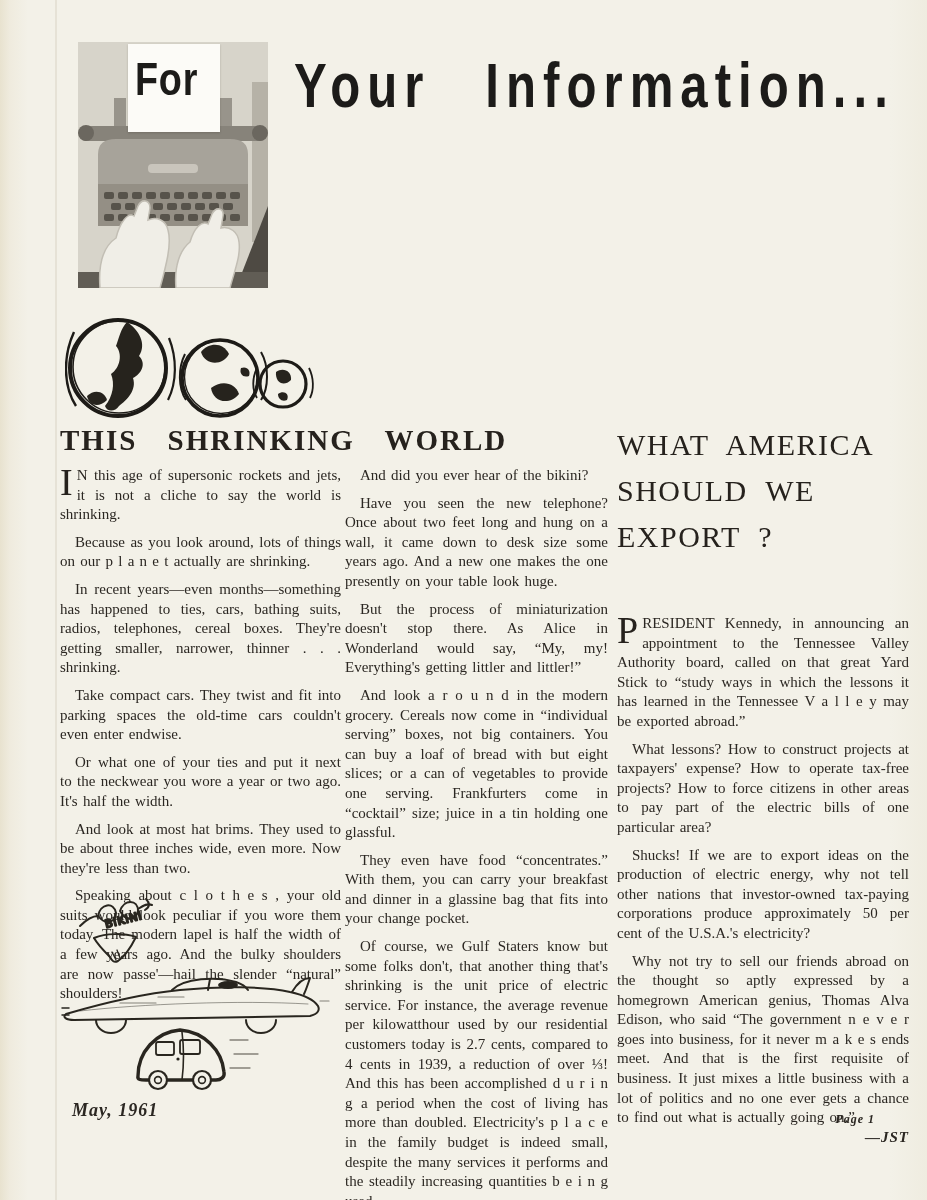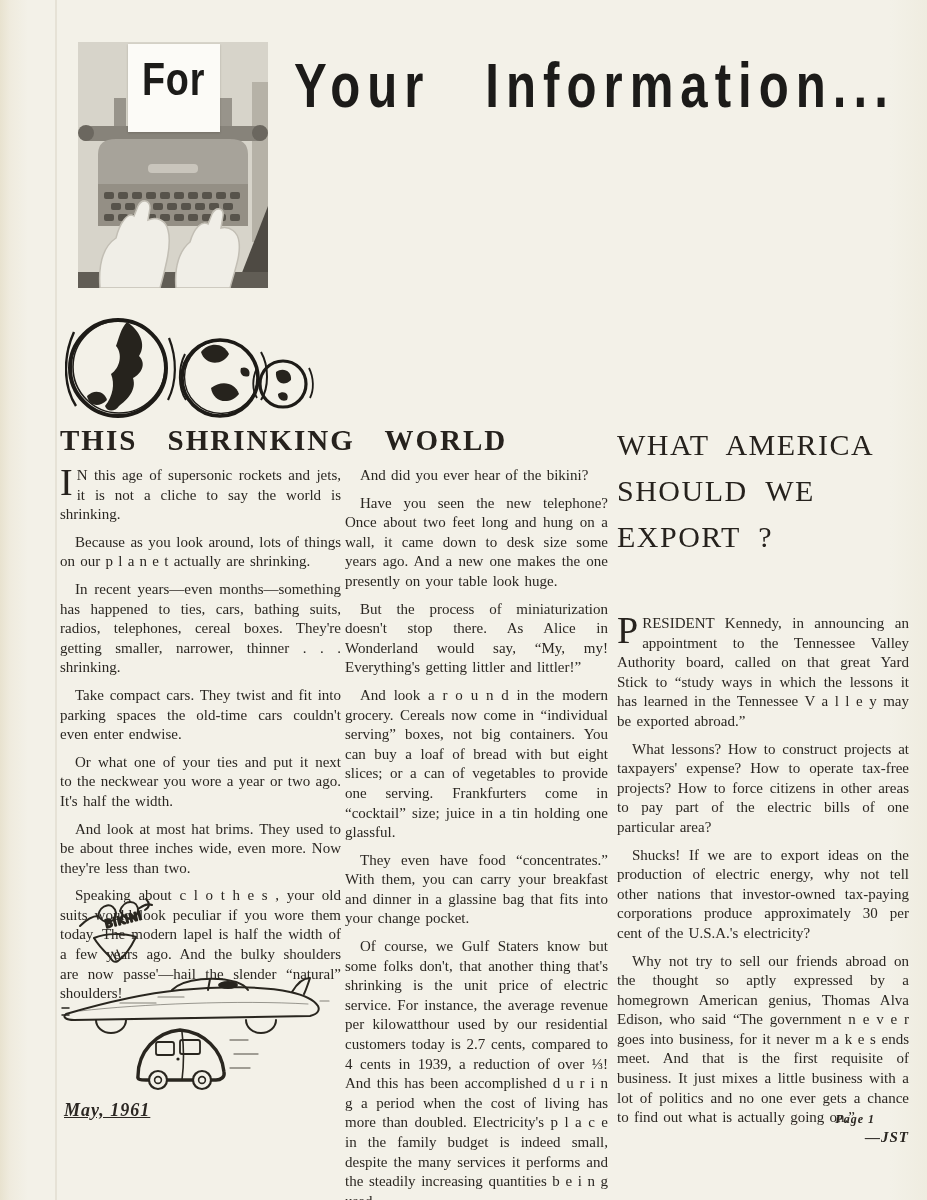--- a/index.html
+++ b/index.html
@@ -15,21 +15,20 @@
   }
   
   .photo {
     position:absolute; left:78px; top:42px; width:190px; height:246px;
     background:#d7d4ca;
   }
   .photo svg { position:absolute; left:0; top:0; }
   .paper {
     position:absolute; left:50px; top:2px; width:92px; height:88px;
     background:#fcfbf7; box-shadow:0 1px 2px rgba(60,55,45,.25);
-    text-align:center;
   }
   .paper-word {
     display:inline-block; margin-top:8px;
     font-family:"Liberation Sans", sans-serif; font-weight:bold;
     font-size:46px; color:#1c1b19; letter-spacing:1px;
     transform:scaleX(.82); transform-origin:center top;
   }
   .masthead-title {
     position:absolute; left:294px; top:54px; white-space:nowrap;
     font-family:"Liberation Sans", sans-serif; font-weight:bold;
@@ -59,22 +58,22 @@
     float:left; font-size:38px; line-height:30px; padding:1px 4px 0 0; color:#26221d;
   }
   .byline { float:right; font-style:italic; font-weight:bold; letter-spacing:1px; }
   
   .globes  { position:absolute; left:65px; top:310px; }
   .sketches{ position:absolute; left:58px; top:892px; }
   .sk { stroke:#29261f; fill:none; stroke-linecap:round; stroke-linejoin:round; }
   .bikini-label { font-family:"DejaVu Sans", sans-serif; font-size:11px; fill:#29261f; letter-spacing:1px; }
   
   .footer-date {
-    position:absolute; left:64px; top:1100px;
-    font-size:18px; font-weight:bold; font-style:italic; letter-spacing:1px; color:#2b2722;text-decoration:underline;
+    position:absolute; left:72px; top:1100px;
+    font-size:18px; font-weight:bold; font-style:italic; letter-spacing:1px; color:#2b2722;
   }
   .page-number {
     position:absolute; right:52px; top:1112px;
     font-size:12px; font-weight:bold; font-style:italic; letter-spacing:1px; color:#2b2722;
   }
 </style>
 </head>
 <body>
 
 <div class="page">
@@ -187,21 +186,21 @@
 
   <div class="col3-head">
     <div>WHAT AMERICA</div>
     <div>SHOULD WE</div>
     <div>EXPORT ?</div>
   </div>
 
   <div class="bodycol col3">
     <p class="drop">PRESIDENT Kennedy, in announcing an appointment to the Tennessee Valley Authority board, called on that great Yard Stick to “study ways in which the lessons it has learned in the Tennessee V a l l e y may be exported abroad.”</p>
     <p>What lessons? How to construct projects at taxpayers' expense? How to operate tax-free projects? How to force citizens in other areas to pay part of the electric bills of one particular area?</p>
-    <p>Shucks! If we are to export ideas on the production of electric energy, why not tell other nations that investor-owned tax-paying corporations produce approximately 30 per cent of the U.S.A.'s electricity?</p>
+    <p>Shucks! If we are to export ideas on the production of electric energy, why not tell other nations that investor-owned tax-paying corporations produce approximately 50 per cent of the U.S.A.'s electricity?</p>
     <p><span>Why not try to sell our friends abroad on the thought so aptly expressed by a homegrown American genius, Thomas Alva Edison, who said “The government n e v e r goes into business, for it never m a k e s ends meet. And that is the first requisite of business. It just mixes a little business with a lot of politics and no one ever gets a chance to find out what is actually going on.”</span><span class="byline">—JST</span></p>
   </div>
 
   <svg class="sketches" width="272" height="206" viewBox="0 0 272 206">
     <g class="sk" stroke-width="2" transform="translate(22,4)">
       <path d="M0,30 C6,24 12,20 18,20"></path>
       <path d="M18,20 C20,8 34,5 36,17 C36,26 26,30 18,20 Z"></path>
       <path d="M40,15 C44,3 58,3 58,15 C56,24 46,26 40,15 Z"></path>
       <path d="M58,13 C64,9 68,7 72,9"></path>
       <path d="M66,3 C70,7 70,11 65,14"></path>

